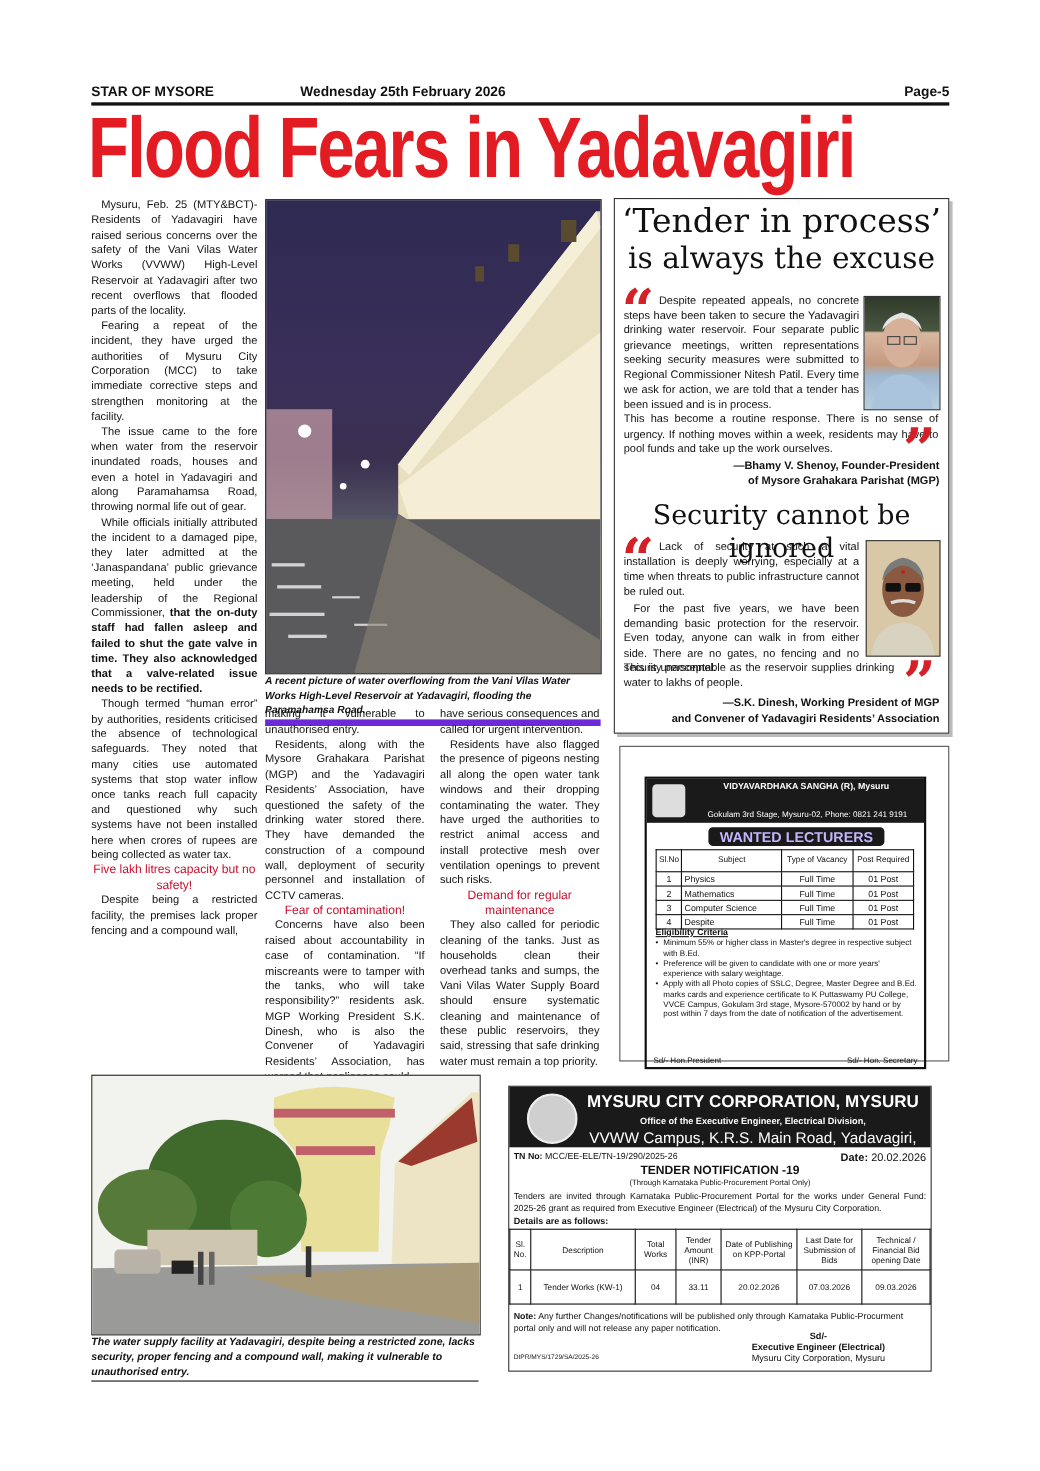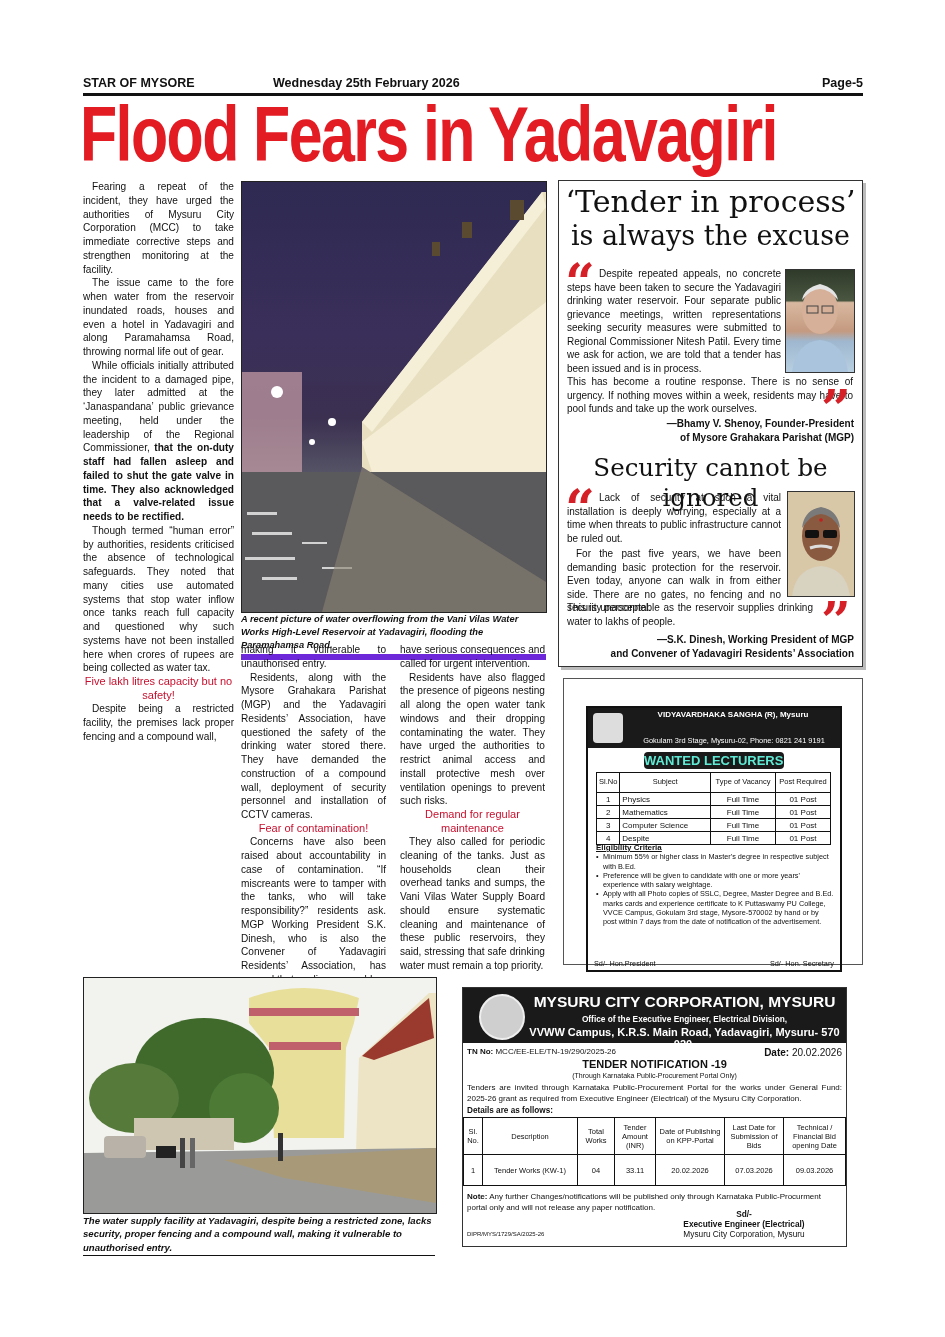--- a/index.html
+++ b/index.html
@@ -28,40 +28,40 @@
   .qmark { position:absolute; color:#d62027; font-family:"DejaVu Serif", serif; font-weight:bold; font-size:52px; line-height:40px; }
   .attrib { position:absolute; right:8px; font-size:10px; line-height:13.5px; font-weight:bold; text-align:right; }
   .portrait { position:absolute; border:1px solid #333; overflow:hidden; }
   .ad1 { top:678px; left:563px; width:298px; height:285px; border:1px solid #555; background:#fff; }
   .ad1in { position:absolute; top:11px; left:22px; width:252px; height:262px; border:2px solid #111;margin-top:16px; }
   .ad1head { position:absolute; top:0; left:0; width:100%; height:40px; background:#1a1a1a; color:#fff; text-align:center; }
   .ad1head .org { position:absolute; top:2px; left:40px; width:210px; font-size:8px; font-weight:bold; }
   .ad1head .col-name { position:absolute; top:10px; left:40px; width:212px; font-size:15px; font-weight:bold; letter-spacing:0.2px; }
   .ad1head .addr { position:absolute; top:28px; left:40px; width:212px; font-size:7.4px; }
   .ad1logo { position:absolute; top:5px; left:5px; width:30px; height:30px; border-radius:4px; background:#ddd; }
-  .wanted { position:absolute; top:44px; left:56px; width:140px; height:17px; background:#1a1a1a; color:#5eead4; font-size:13px; font-weight:bold; line-height:17px; border-radius:4px; }
+  .wanted { position:absolute; top:44px; left:56px; width:160px; height:17px; background:#1a1a1a; color:#c4b5fd; font-size:13px; font-weight:bold; text-align:center; line-height:17px; border-radius:4px; }
   table.lect { position:absolute; top:64px; left:8px; width:235px; border-collapse:collapse; font-size:8px; }
   table.lect th, table.lect td { border:1px solid #111; padding:0 2px; height:12px; }
   table.lect th { font-weight:normal; font-size:7.5px; line-height:8.5px; height:19px; }
   table.lect td.c { text-align:center; }
   .elig { position:absolute; top:135px; left:8px; width:238px; font-size:7.3px; line-height:9.3px; }
   .elig .t { font-weight:bold; text-decoration:underline; font-size:8px; }
   .elig ul { margin:0; padding:0 0 0 7px; list-style:none; }
   .elig li { position:relative; }
   .elig li::before { content:"•"; position:absolute; left:-7px; }
   .sigs { position:absolute; bottom:2px; left:6px; width:240px; font-size:7.3px; }
   .sigs .r { position:absolute; right:0; top:0; }
   .photo2 { top:977px; left:83px; width:352px; height:235px; border:1px solid #222; overflow:hidden; background:#f4f4f0; }
   .cap2 { top:1214px; left:83px; width:352px; font-size:9.6px; line-height:13.3px; font-weight:bold; font-style:italic; border-bottom:1px solid #111; padding-bottom:1px; }
   .ad2 { top:987px; left:462px; width:383px; height:258px; border:1px solid #333; background:#fff; }
   .ad2head { position:absolute; top:0; left:0; width:100%; height:55px; background:#1a1a1a; color:#fff; }
   .ad2logo { position:absolute; top:6px; left:16px; width:42px; height:42px; border-radius:50%; background:#cfcfcf; border:2px solid #eee; }
   .ad2head .t1 { position:absolute; top:5px; left:64px; width:315px; text-align:center; font-size:15.5px; font-weight:bold; }
   .ad2head .t2 { position:absolute; top:26px; left:64px; width:315px; text-align:center; font-size:8.3px; font-weight:bold; }
-  .ad2head .t3 { position:absolute; top:38px; left:64px; width:315px; text-align:center; font-size:11px; font-weight:bold; }
+  .ad2head .t3 { position:absolute; top:38px; left:64px; width:315px; text-align:center; font-size:14px; font-weight:normal; }
   .ad2 .tn { position:absolute; top:59px; left:4px; font-size:8px; }
   .ad2 .dt { position:absolute; top:59px; right:4px; font-size:10px; }
   .ad2 .tnotif { position:absolute; top:70px; left:0; width:100%; text-align:center; font-size:11px; font-weight:bold; }
   .ad2 .thr { position:absolute; top:84px; left:0; width:100%; text-align:center; font-size:7px; }
   .ad2 .intro { position:absolute; top:95px; left:4px; width:375px; font-size:8px; line-height:10.5px; text-align:justify; }
   .ad2 .det { position:absolute; top:118px; left:4px; font-size:8.2px; font-weight:bold; }
   table.tend { position:absolute; top:129px; left:0; width:383px; border-collapse:collapse; font-size:7.5px; }
   table.tend th, table.tend td { border:1px solid #111; text-align:center; font-weight:normal; }
   table.tend th { height:34px; line-height:9px; }
   table.tend td { height:28px; }
@@ -74,20 +74,21 @@
 
 <div class="abs hdr">
   <span class="paper">STAR OF MYSORE</span>
   <span class="date">Wednesday 25th February 2026</span>
   <span class="page">Page-5</span>
 </div>
 <div class="abs hrule"></div>
 <div class="abs headline">Flood Fears in Yadavagiri</div>
 
 <div class="abs col c1">
+  <p>Mysuru, Feb. 25 (MTY&amp;BCT)- Residents of Yadavagiri have raised serious concerns over the safety of the Vani Vilas Water Works (VVWW) High-Level Reservoir at Yadavagiri after two recent overflows that flooded parts of the locality.</p>
   <p>Fearing a repeat of the incident, they have urged the authorities of Mysuru City Corporation (MCC) to take immediate corrective steps and strengthen monitoring at the facility.</p>
   <p>The issue came to the fore when water from the reservoir inundated roads, houses and even a hotel in Yadavagiri and along Paramahamsa Road, throwing normal life out of gear.</p>
   <p><span>While officials initially attributed the incident to a damaged pipe, they later admitted at the ‘Janaspandana’ public grievance meeting, held under the leadership of the Regional Commissioner, </span><span class="b">that the on-duty staff had fallen asleep and failed to shut the gate valve in time. They also acknowledged that a valve-related issue needs to be rectified.</span></p>
   <p>Though termed “human error” by authorities, residents criticised the absence of technological safeguards. They noted that many cities use automated systems that stop water inflow once tanks reach full capacity and questioned why such systems have not been installed here when crores of rupees are being collected as water tax.</p>
   <p class="subhead">Five lakh litres capacity but no safety!</p>
   <p>Despite being a restricted facility, the premises lack proper fencing and a compound wall,</p>
 </div>
 
 <div class="abs photo1">
   <svg width="304" height="430" viewBox="0 0 304 430">

